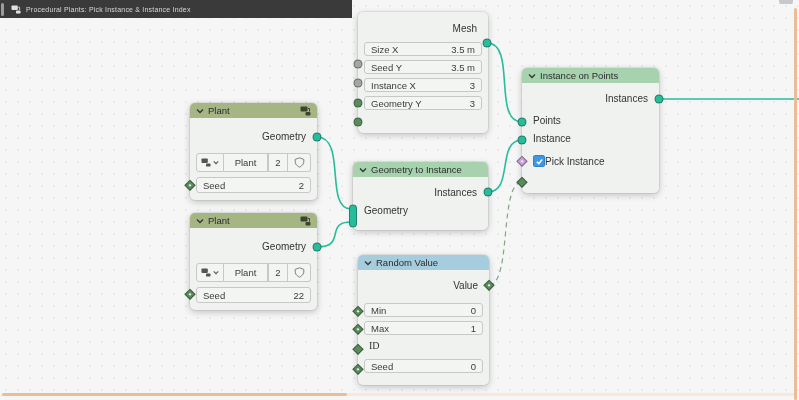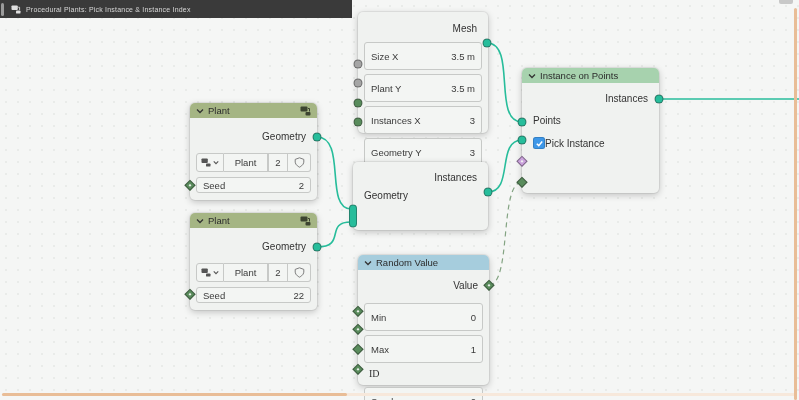--- a/index.html
+++ b/index.html
@@ -36,21 +36,21 @@
   .node-header{
     height:15px;border-radius:5px 5px 0 0;display:flex;align-items:center;
     padding:0 6px;gap:4px;
   }
   .node-title{font-size:9.5px;color:#2c2c2c;flex:1;white-space:nowrap;}
   .chev{display:flex;align-items:center;}
   .out-row{display:flex;justify-content:flex-end;align-items:center;height:16px;padding-right:11px;}
   .out-row span,.in-label{font-size:10px;color:#333;}
   .in-row{display:flex;align-items:flex-start;height:14px;padding-left:11px;}
   .field-row{
-    height:28px;margin:0 6px;background:#f3f5f3;border:1px solid #c7c9c7;border-radius:3px;
+    height:14px;margin:0 6px;background:#f3f5f3;border:1px solid #c7c9c7;border-radius:3px;
     display:flex;align-items:center;justify-content:space-between;padding:0 6px;box-sizing:border-box;
     font-size:9.5px;color:#3a3a3a;
   }
   .field-row + .field-row{margin-top:4px;}
   
   .db-row{display:flex;margin:0 6px;height:19px;}
   .db-seg{
     background:#f3f5f3;border:1px solid #c7c9c7;box-sizing:border-box;
     display:flex;align-items:center;justify-content:center;font-size:9.5px;color:#3a3a3a;
   }
@@ -99,25 +99,25 @@
   <div class="node" style="left:358px;top:12px;width:130px;height:121px;">
     <div class="out-row" style="margin-top:8px;margin-left:44px;">
       <span>Mesh</span>
     </div>
     <div style="margin-top:6px;">
       <div class="field-row">
         <span>Size X</span>
         <span>3.5 m</span>
       </div>
       <div class="field-row">
-        <span>Plant Y</span>
+        <span>Seed Y</span>
         <span>3.5 m</span>
       </div>
       <div class="field-row">
-        <span>Instances X</span>
+        <span>Instance X</span>
         <span>3</span>
       </div>
       <div class="field-row">
         <span>Geometry Y</span>
         <span>3</span>
       </div>
     </div>
   </div>
 
   <div class="node" style="left:190px;top:103px;width:127px;height:97px;">
@@ -200,20 +200,28 @@
           </svg>
       </div>
     </div>
     <div class="field-row" style="margin-top:5px;height:16px;">
       <span>Seed</span>
       <span>22</span>
     </div>
   </div>
 
   <div class="node" style="left:353px;top:162px;width:135px;height:68px;">
+    <div class="node-header" style="background-color: rgb(167, 210, 174);">
+      <span class="chev">
+        <svg width="8" height="6" viewBox="0 0 8 6">
+            <polyline points="1,1.5 4,4.5 7,1.5" fill="none" stroke="#333" stroke-width="1.3"></polyline>
+          </svg>
+      </span>
+      <span class="node-title">Geometry to Instance</span>
+    </div>
     <div class="out-row" style="margin-top:7px;">
       <span>Instances</span>
     </div>
     <div class="in-row" style="margin-top:5px;height:16px;">
       <span class="in-label">Geometry</span>
     </div>
   </div>
 
   <div class="node" style="left:358px;top:255px;width:131px;height:130px;">
     <div class="node-header" style="background-color: rgb(166, 205, 221);">
@@ -253,20 +261,23 @@
             <polyline points="1,1.5 4,4.5 7,1.5" fill="none" stroke="#333" stroke-width="1.3"></polyline>
           </svg>
       </span>
       <span class="node-title">Instance on Points</span>
     </div>
     <div class="out-row" style="margin-top:7px;">
       <span>Instances</span>
     </div>
     <div class="in-row" style="margin-top:9px;">
       <span class="in-label">Points</span>
+    </div>
+    <div class="in-row" style="margin-top:4px;">
+      <span class="in-label">Instance</span>
     </div>
     <div class="check-row" style="margin-top:6px;">
       <span class="checkbox" style="background-color: rgb(61, 151, 232);">
         <svg width="9" height="9" viewBox="0 0 10 10">
             <polyline points="2,5.2 4.2,7.4 8,2.8" fill="none" stroke="#fff" stroke-width="1.7"></polyline>
           </svg>
       </span>
       <span class="in-label">Pick Instance</span>
     </div>
   </div>

